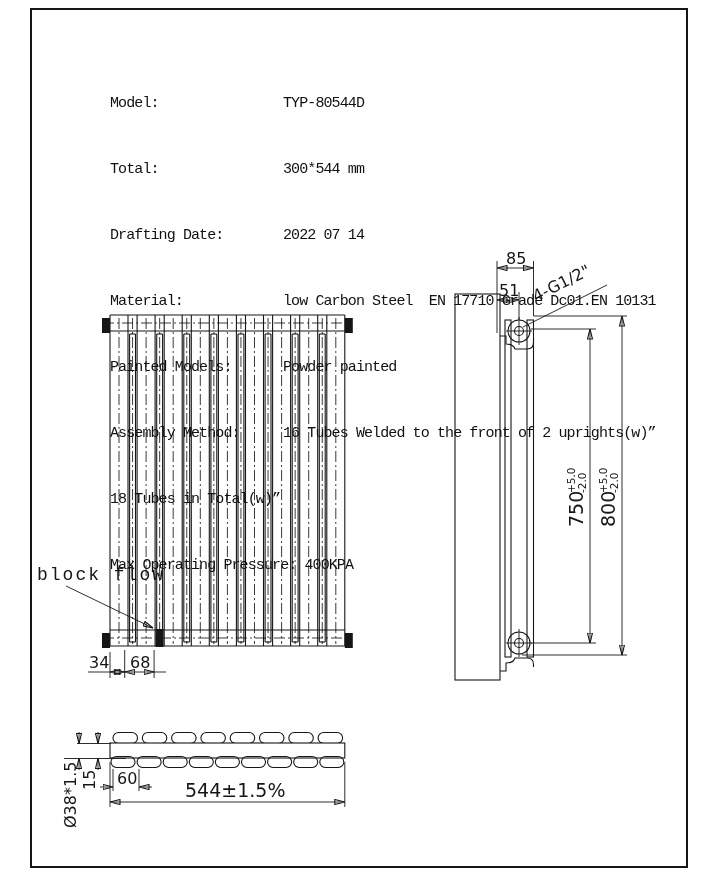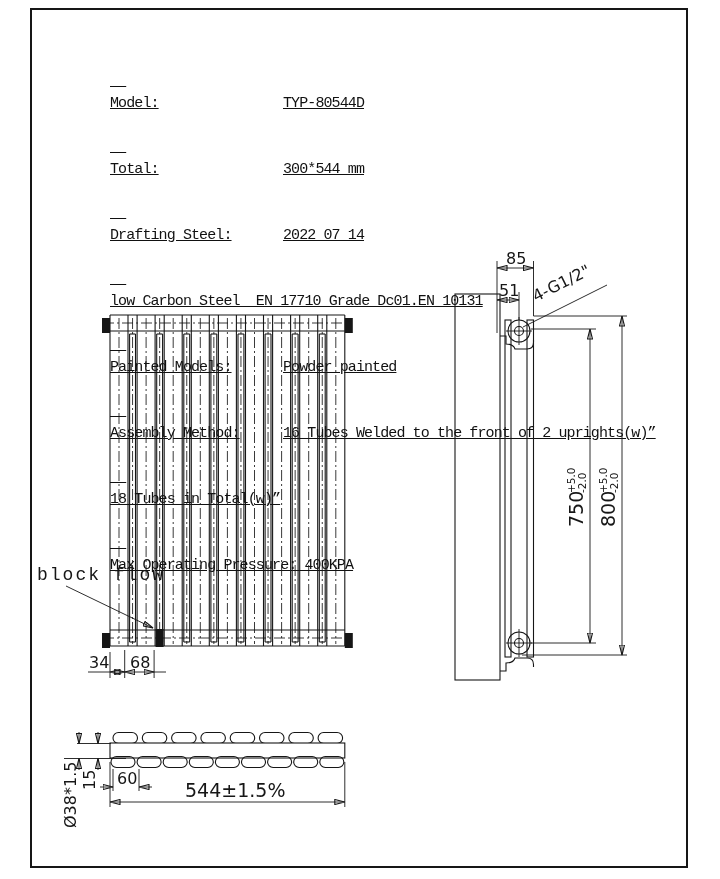--- a/index.html
+++ b/index.html
@@ -1,18 +1,18 @@
 <!DOCTYPE html>
 <html><head>
 <meta charset="utf-8">
 <style>
   html,body{margin:0;padding:0;background:#fff;}
   body{width:720px;height:879px;position:relative;font-family:"Liberation Mono",monospace;color:#111;}
   .frame{position:absolute;left:30px;top:8px;width:658px;height:860px;border:2px solid #161616;box-sizing:border-box;}
-  .titleblock{position:absolute;left:110px;top:49px;font-size:15px;letter-spacing:-0.9px;line-height:22px;white-space:pre;text-decoration:underline;}
+  .titleblock{position:absolute;left:110px;top:49px;font-size:15px;letter-spacing:-0.9px;line-height:22px;white-space:pre;}
   .trow{display:flex;}
   .tlabel{display:inline-block;width:173px;}
   .tvalue{display:inline-block;}
   svg{position:absolute;left:0;top:0;}
   svg line, svg path, svg rect, svg circle, svg polyline{stroke:#161616;fill:none;stroke-width:1.1;}
   svg .thin{stroke-width:0.9;}
   svg .cl{stroke-width:0.85;stroke-dasharray:11 3 2 3;}
   svg .fillb{fill:#161616;stroke:none;}
   svg .tube{fill:#d6d6d6;stroke:#161616;stroke-width:1.2;}
   svg .band{fill:#ffffff;}
@@ -21,22 +21,22 @@
   svg text.mono{font-family:"Liberation Mono",monospace;font-size:18px;letter-spacing:2px;}
 </style>
 </head>
 <body>
 
 <div class="frame"></div>
 
 <div class="titleblock">
   <div class="trow"><span class="tlabel">Model:</span><span class="tvalue">TYP-80544D</span></div>
   <div class="trow"><span class="tlabel">Total:</span><span class="tvalue">300*544 mm</span></div>
-  <div class="trow"><span class="tlabel">Drafting Steel:</span><span class="tvalue">2022 07 14</span></div>
-  <div class="trow"><span class="tvalue">low Carbon Steel  EN 17710 Grade Dc01.EN 10131</span></div>
+  <div class="trow"><span class="tlabel">Drafting Date:</span><span class="tvalue">2022 07 14</span></div>
+  <div class="trow"><span class="tlabel">Material:</span><span class="tvalue">low Carbon Steel  EN 17710 Grade Dc01.EN 10131</span></div>
   <div class="trow"><span class="tlabel">Painted Models:</span><span class="tvalue">Powder painted</span></div>
   <div class="trow"><span class="tlabel">Assembly Method:</span><span class="tvalue">16 Tubes Welded to the front of 2 uprights(w)”</span></div>
   <div class="trow"><span>18 Tubes in Total(w)”</span></div>
   <div class="trow"><span>Max Operating Pressure: 400KPA</span></div>
 </div>
 
 <svg width="720" height="879" viewBox="0 0 720 879">
   <defs>
     <marker id="ah" markerWidth="11" markerHeight="6" refX="10.5" refY="3" orient="auto-start-reverse" markerUnits="userSpaceOnUse">
       <path d="M10.5 3 L0.5 0.5 L0.5 5.5 Z" fill="#161616" stroke="none"></path>

